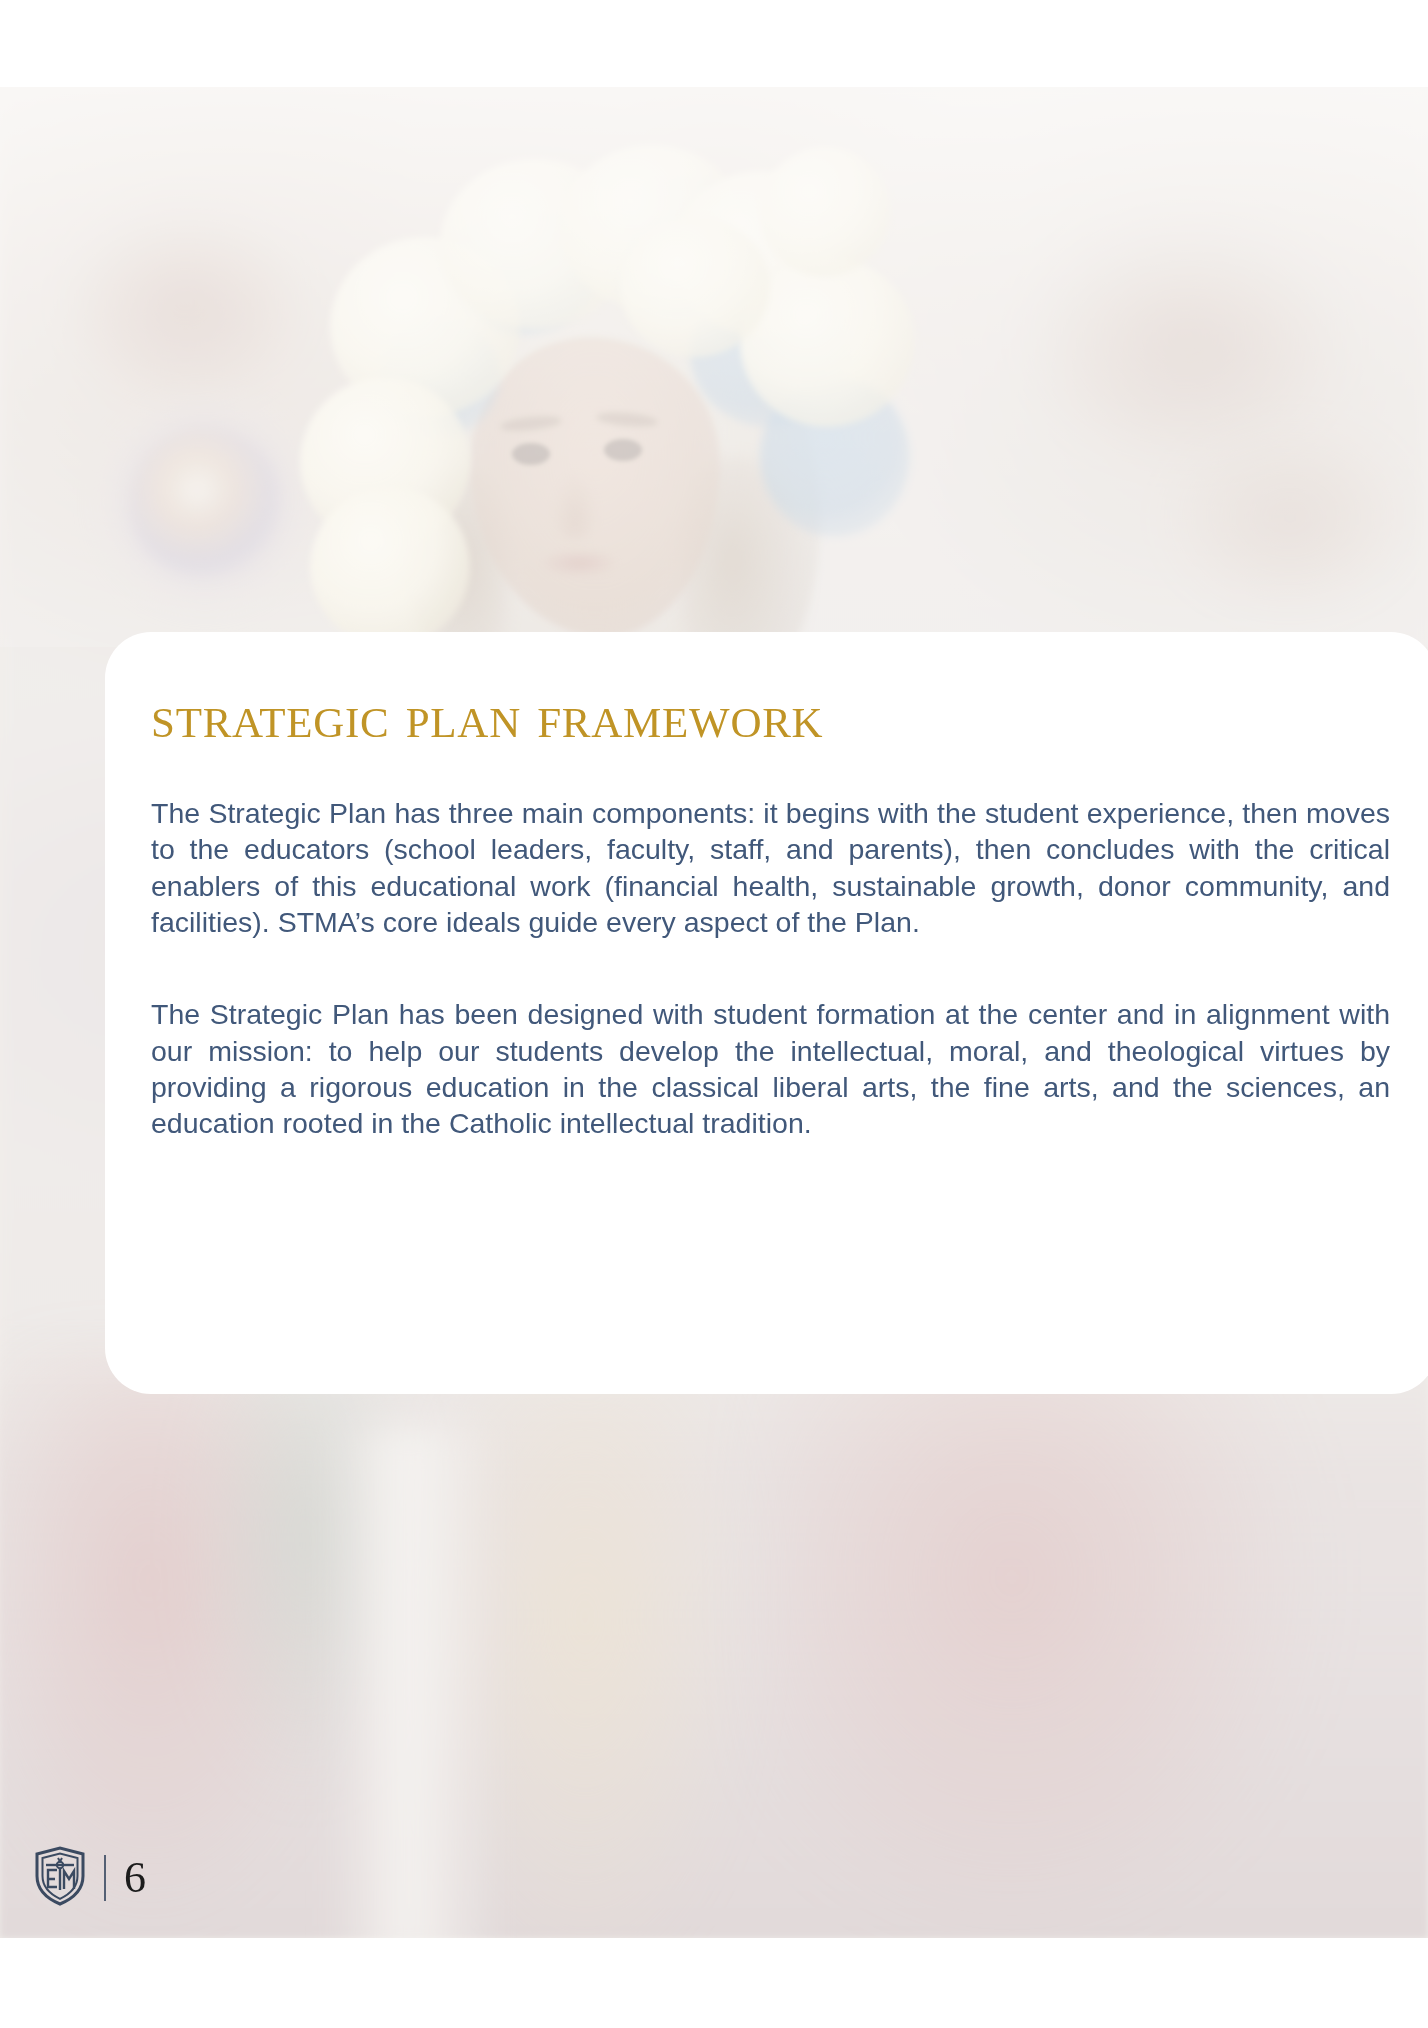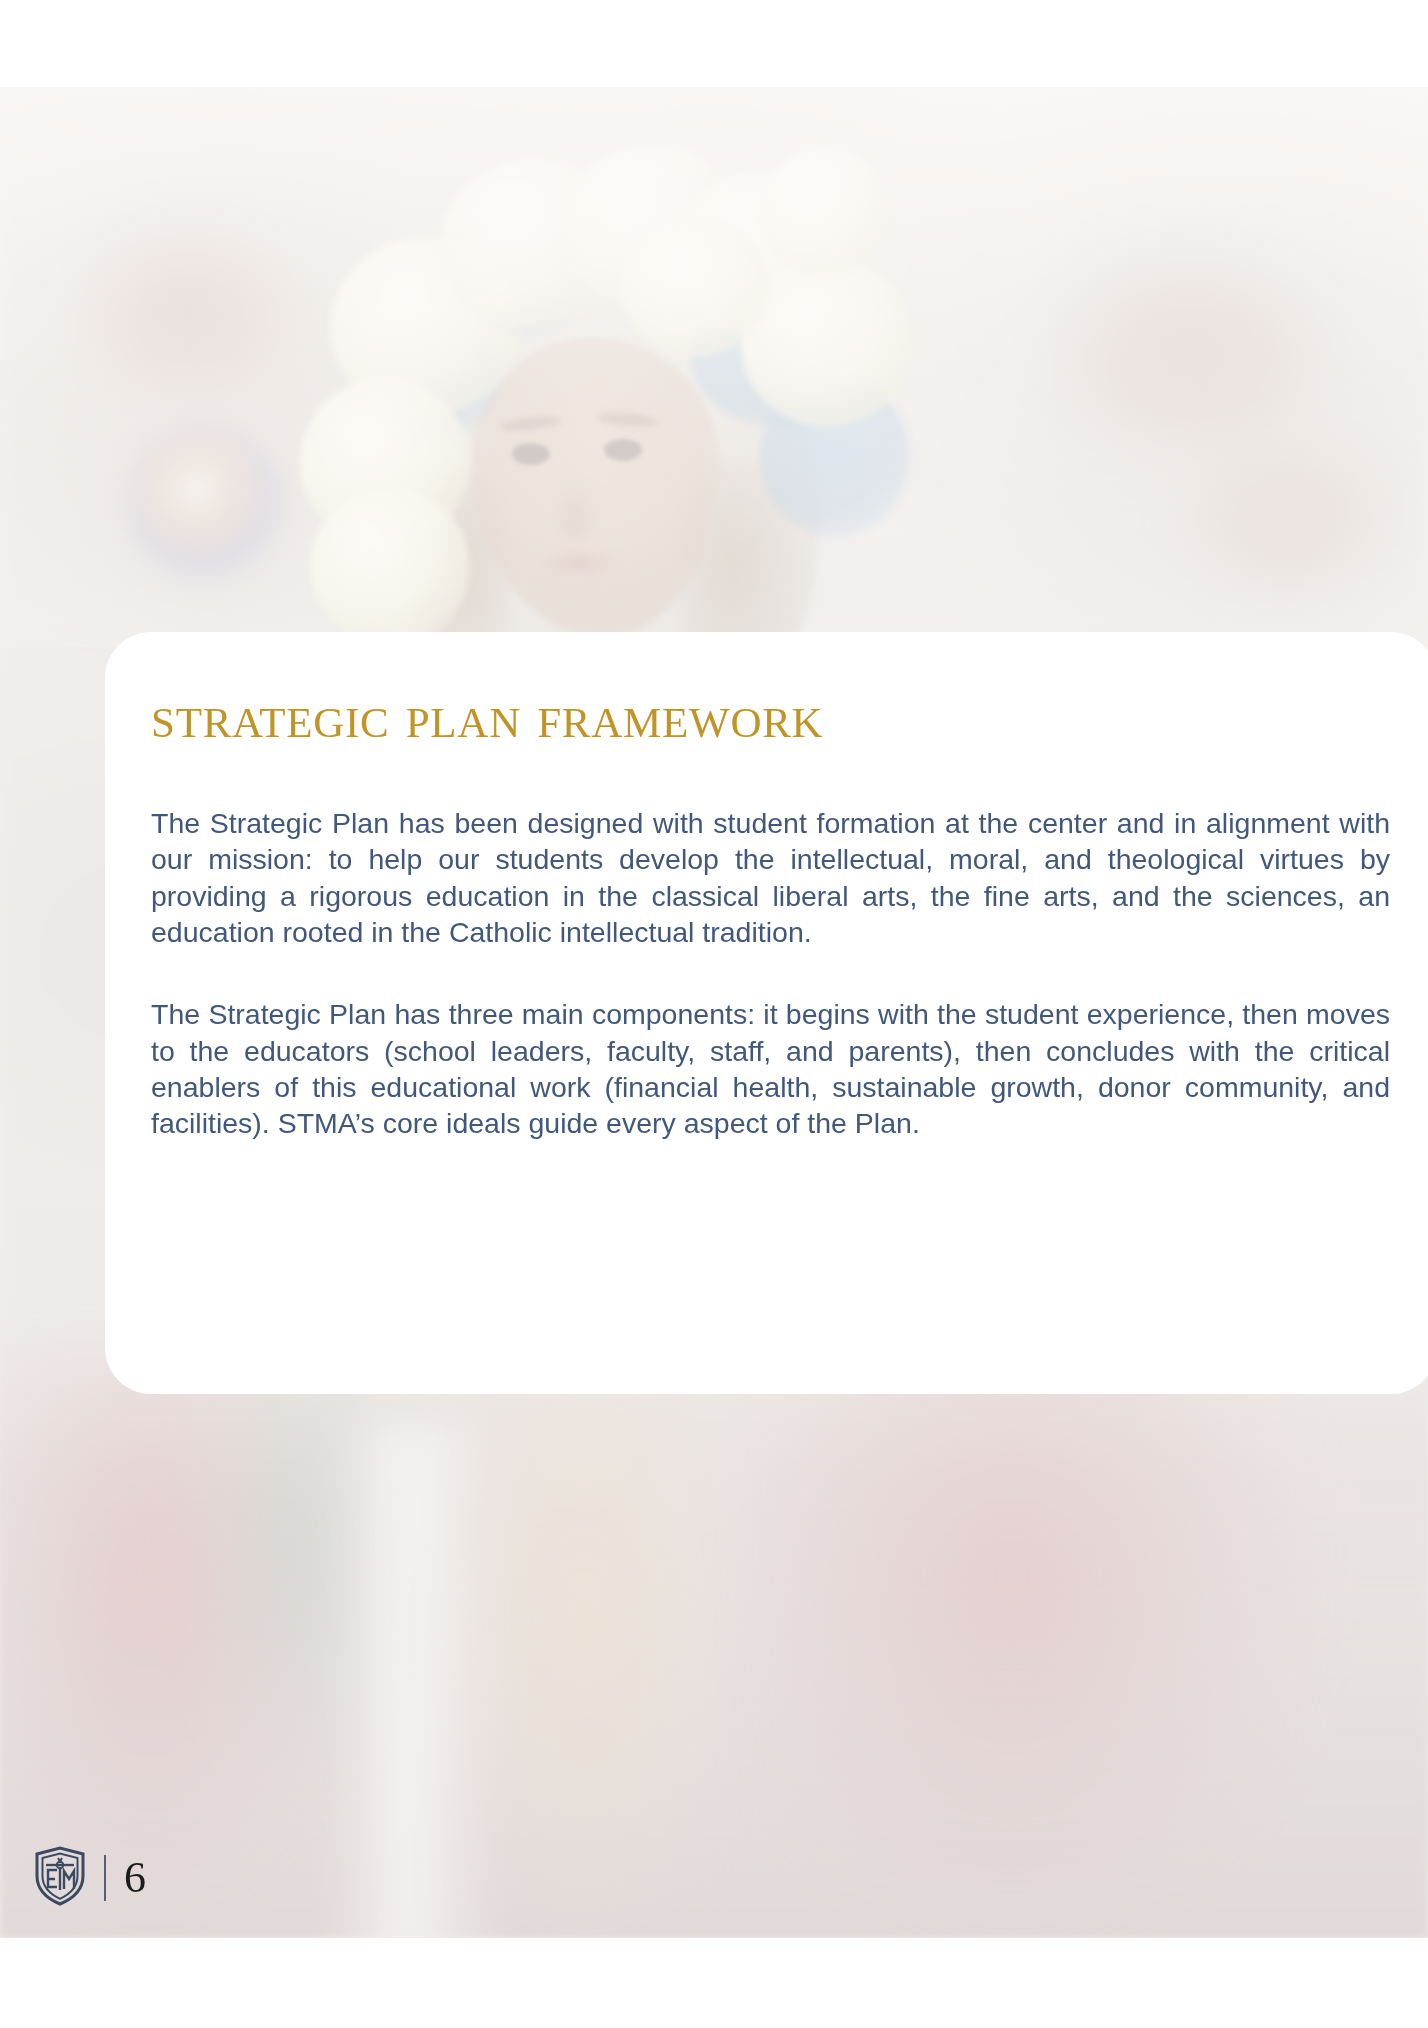--- a/index.html
+++ b/index.html
@@ -279,22 +279,22 @@
     <div class="layer drape-gold"></div>
     <div class="layer drape-white"></div>
     <div class="layer drape-red-r"></div>
 
     <div class="layer wash-top"></div>
     <div class="layer wash"></div>
   </div>
 
   <div id="card">
     <h1 id="card-title">Strategic Plan Framework</h1>
+    <p id="para-2" class="body-text">The Strategic Plan has three main components: it begins with the student experience, then moves to the educators (school leaders, faculty, staff, and parents), then concludes with the critical enablers of this educational work (financial health, sustainable growth, donor community, and facilities). STMA’s core ideals guide every aspect of the Plan.</p>
     <p id="para-1" class="body-text">The Strategic Plan has been designed with student formation at the center and in alignment with our mission: to help our students develop the intellectual, moral, and theological virtues by providing a rigorous education in the classical liberal arts, the fine arts, and the sciences, an education rooted in the Catholic intellectual tradition.</p>
-    <p id="para-2" class="body-text">The Strategic Plan has three main components: it begins with the student experience, then moves to the educators (school leaders, faculty, staff, and parents), then concludes with the critical enablers of this educational work (financial health, sustainable growth, donor community, and facilities). STMA’s core ideals guide every aspect of the Plan.</p>
   </div>
 
   <div id="footer">
     <span id="shield-icon">
       <svg width="52" height="60" viewBox="0 0 52 60" aria-hidden="true">
         <path d="M3 8 L26 2 L49 8 L49 30 C49 44 38 53 26 58 C14 53 3 44 3 30 Z" fill="none" stroke="#3b4a61" stroke-width="3"></path>
         <path d="M8.5 12 L26 7.5 L43.5 12 L43.5 30 C43.5 41.5 34.5 48.8 26 52.8 C17.5 48.8 8.5 41.5 8.5 30 Z" fill="none" stroke="#3b4a61" stroke-width="2"></path>
         <line x1="12" y1="19" x2="40" y2="19" stroke="#3b4a61" stroke-width="2.4"></line>
         <circle cx="26" cy="19" r="3.2" fill="none" stroke="#3b4a61" stroke-width="2"></circle>
         <line x1="26" y1="22" x2="26" y2="44" stroke="#3b4a61" stroke-width="2.4"></line>

